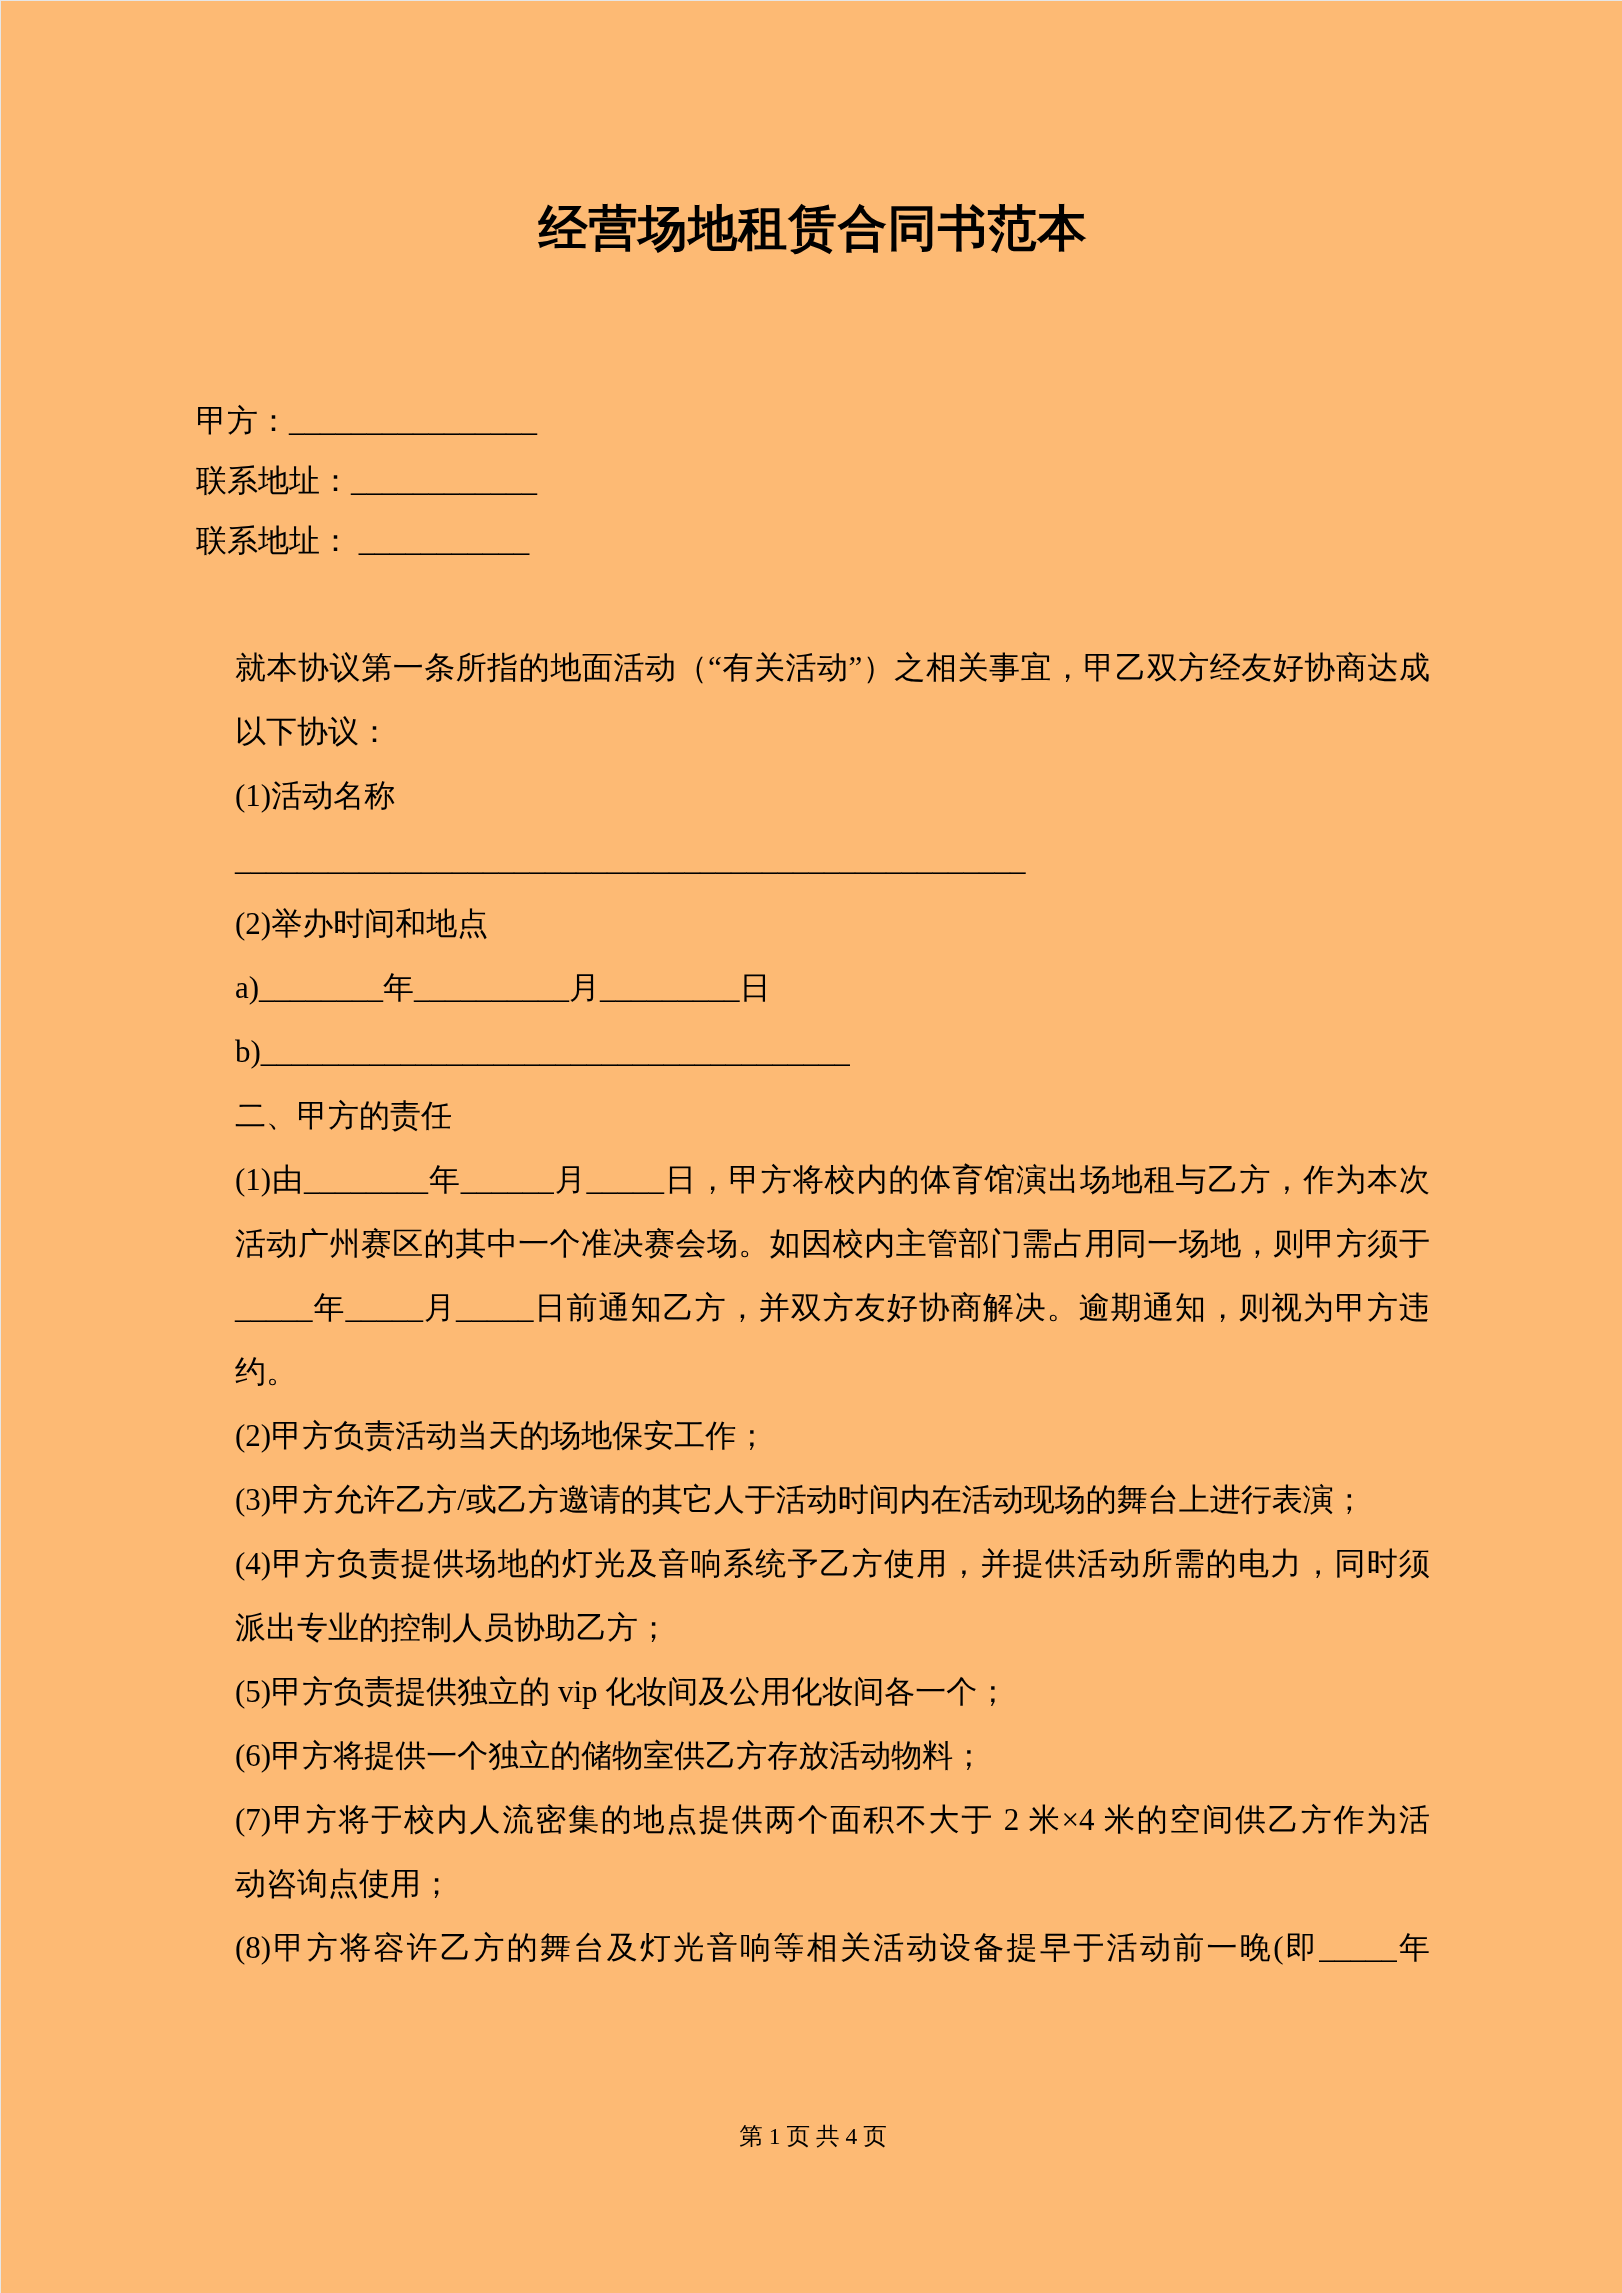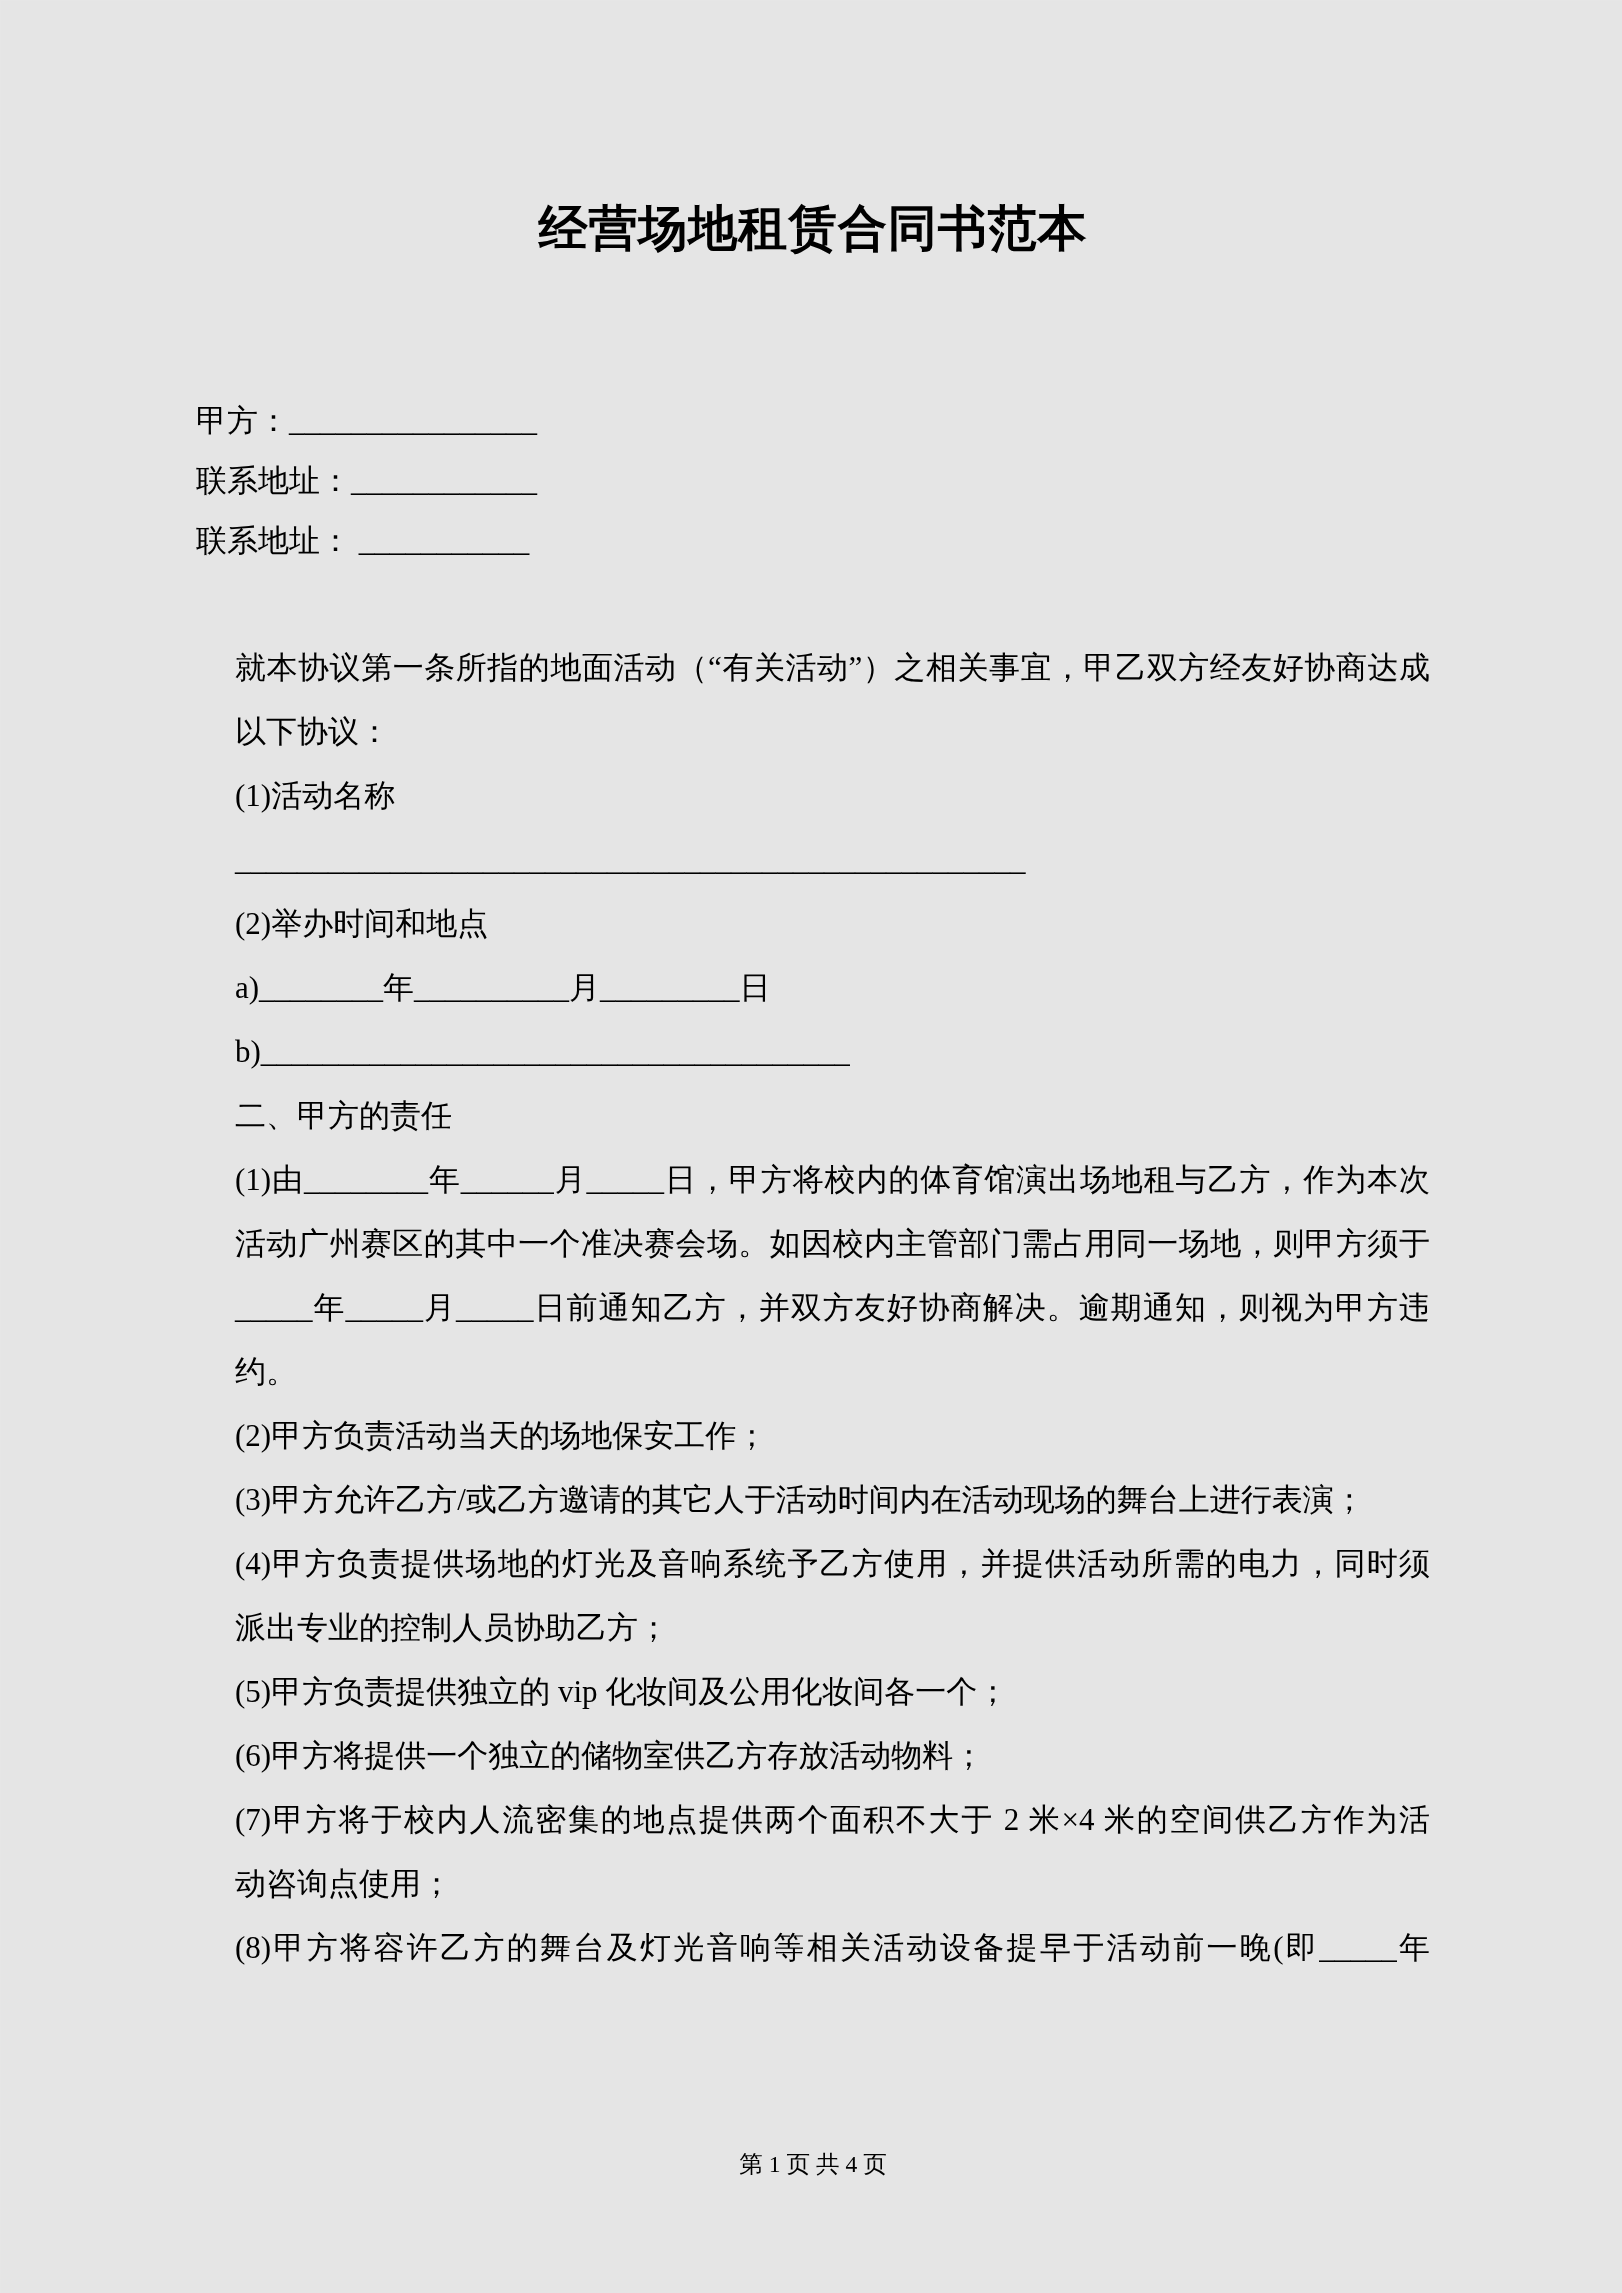--- a/index.html
+++ b/index.html
@@ -4,21 +4,21 @@
 <style>
   html, body {
     margin: 0;
     padding: 0;
     background: #ffffff;
   }
   .page {
     position: relative;
     width: 1623px;
     height: 2294px;
-    background: #e5e5e5;
+    background: #fdba74;
     box-sizing: border-box;
     border: 0.9px solid #e6e6e6;
     overflow: hidden;
     font-family: "Liberation Serif", "DejaVu Serif", serif;
     color: #000000;
     text-decoration: underline;
   }
   .content {
     position: absolute;
     left: 195px;
@@ -57,21 +57,20 @@
   }
   .page-footer {
     position: absolute;
     top: 2120px;
     left: 195px;
     width: 1234px;
     text-align: center;
     font-size: 23.6px;
     line-height: 31px;
     color: #000000;
-    margin-top: 28px;
   }
 </style>
 </head>
 <body>
 
 <div class="page">
   <div class="content">
 
     <div class="doc-title">经营场地租赁合同书范本</div>
 

